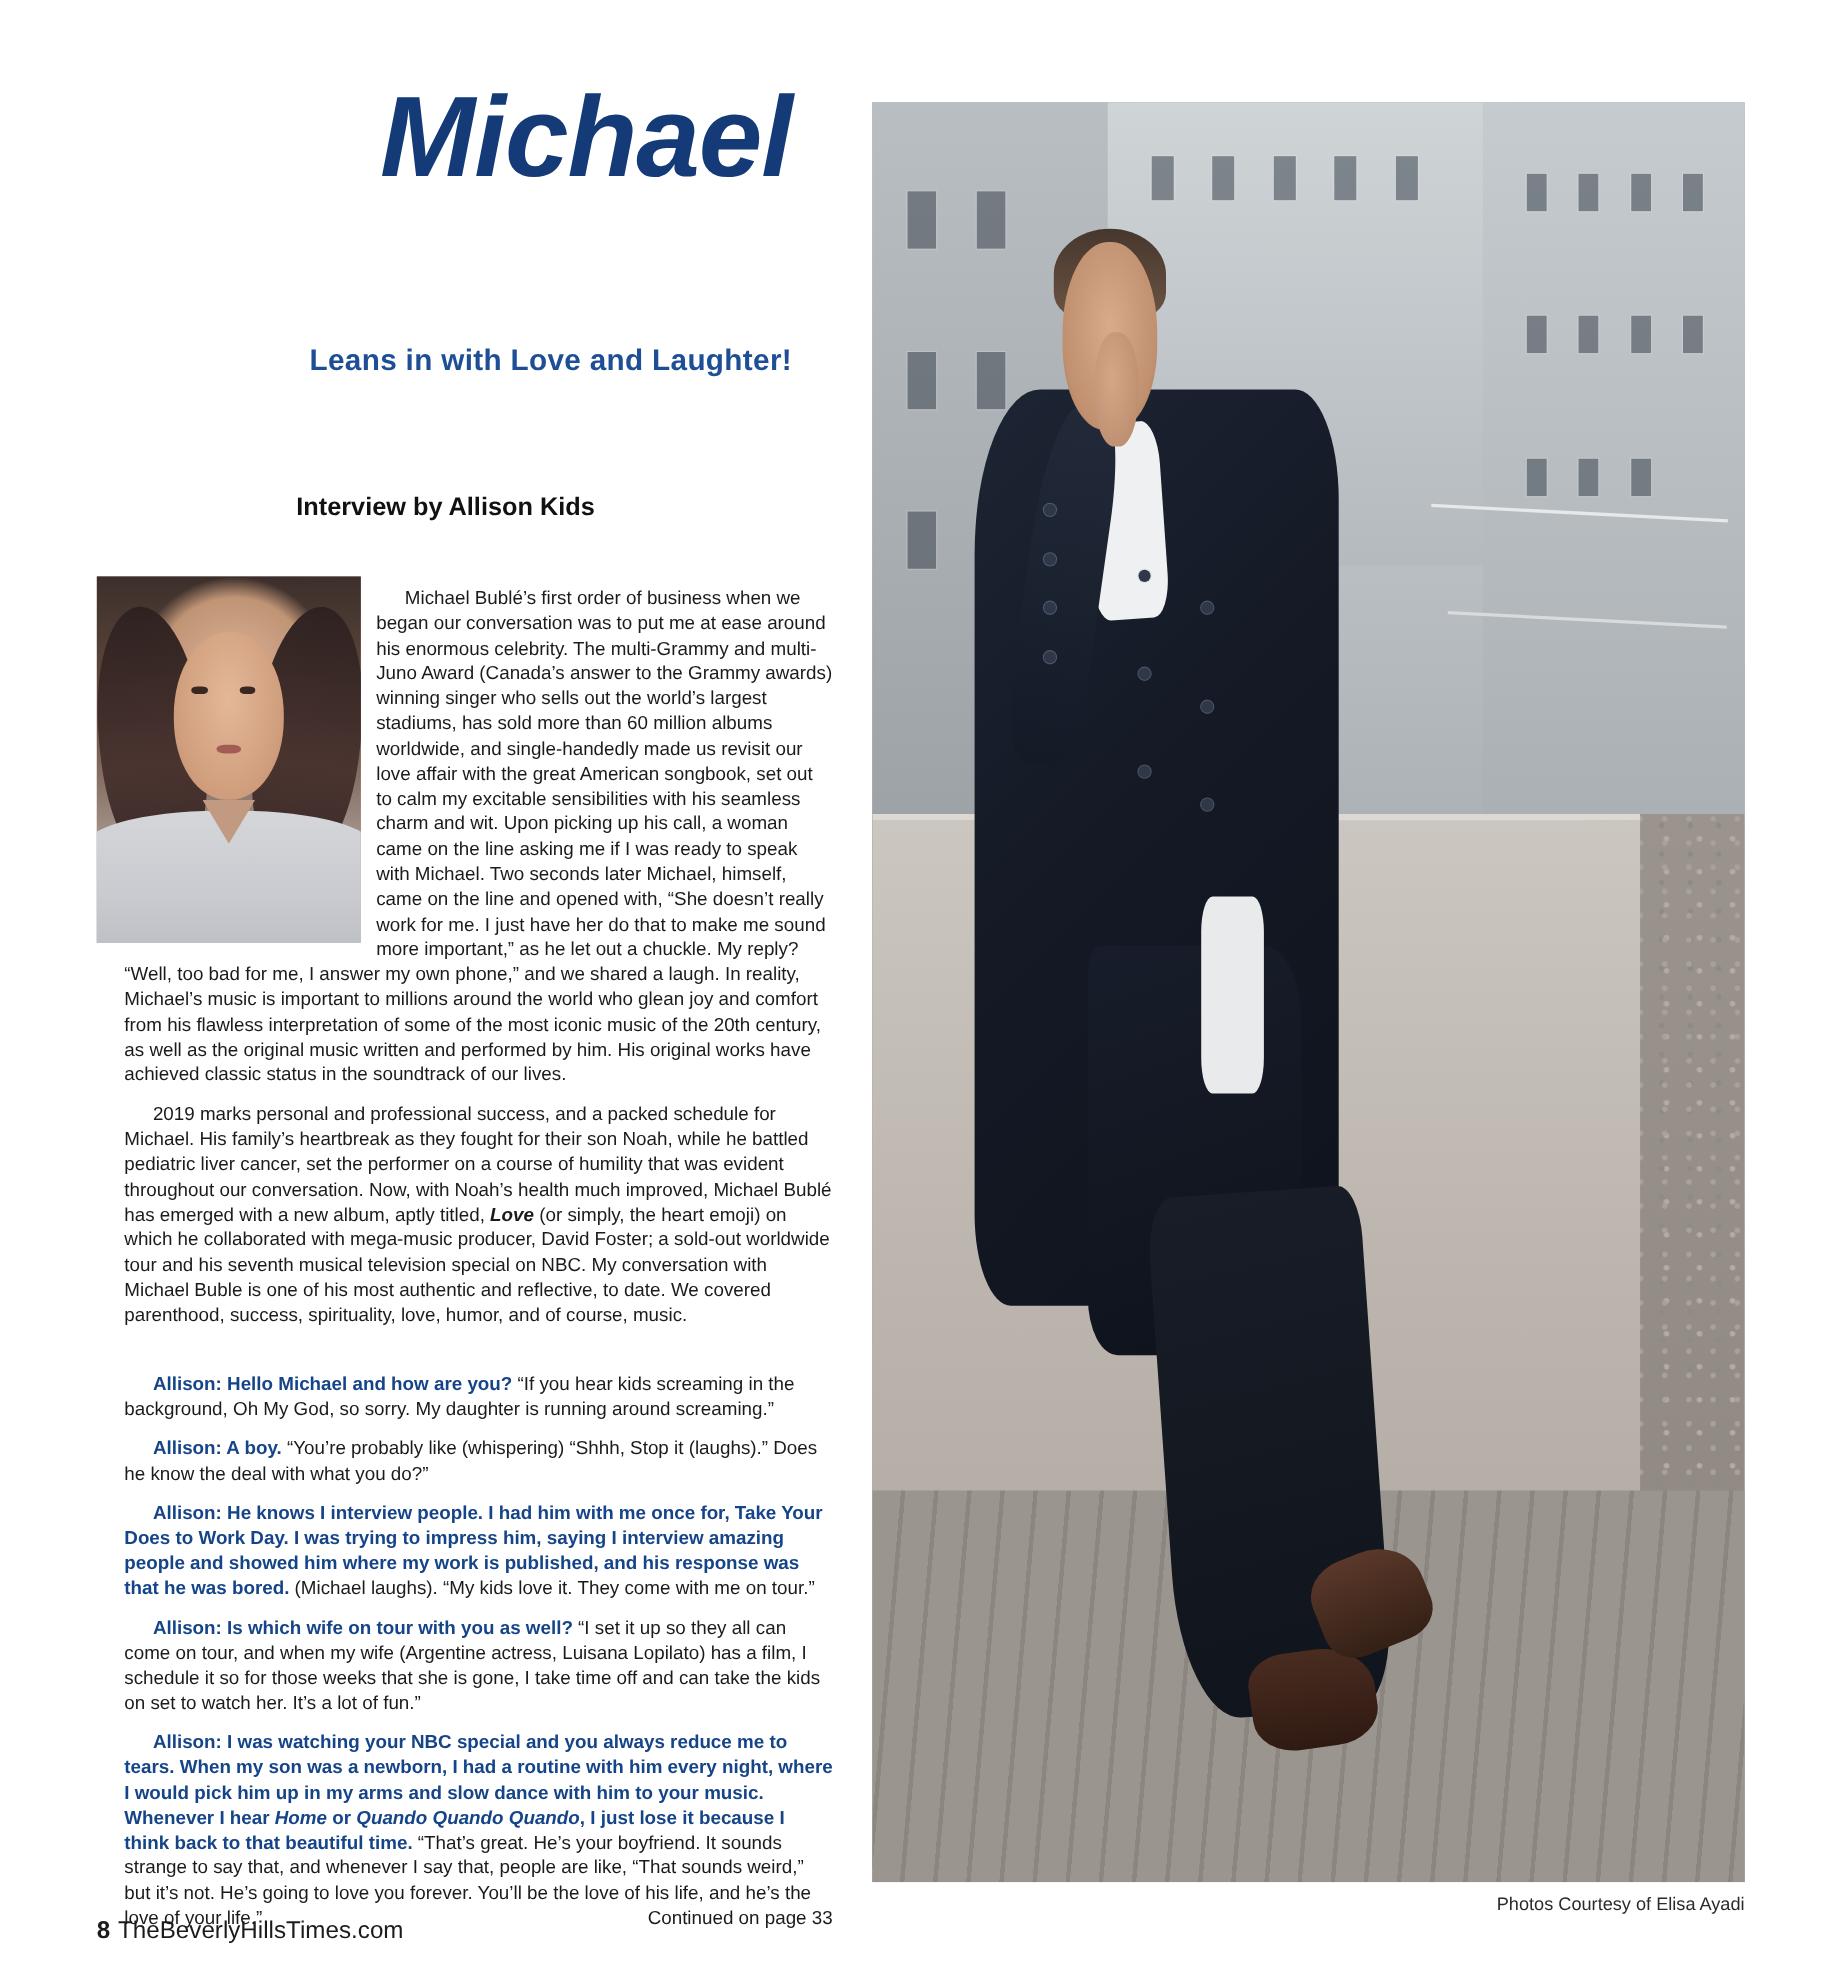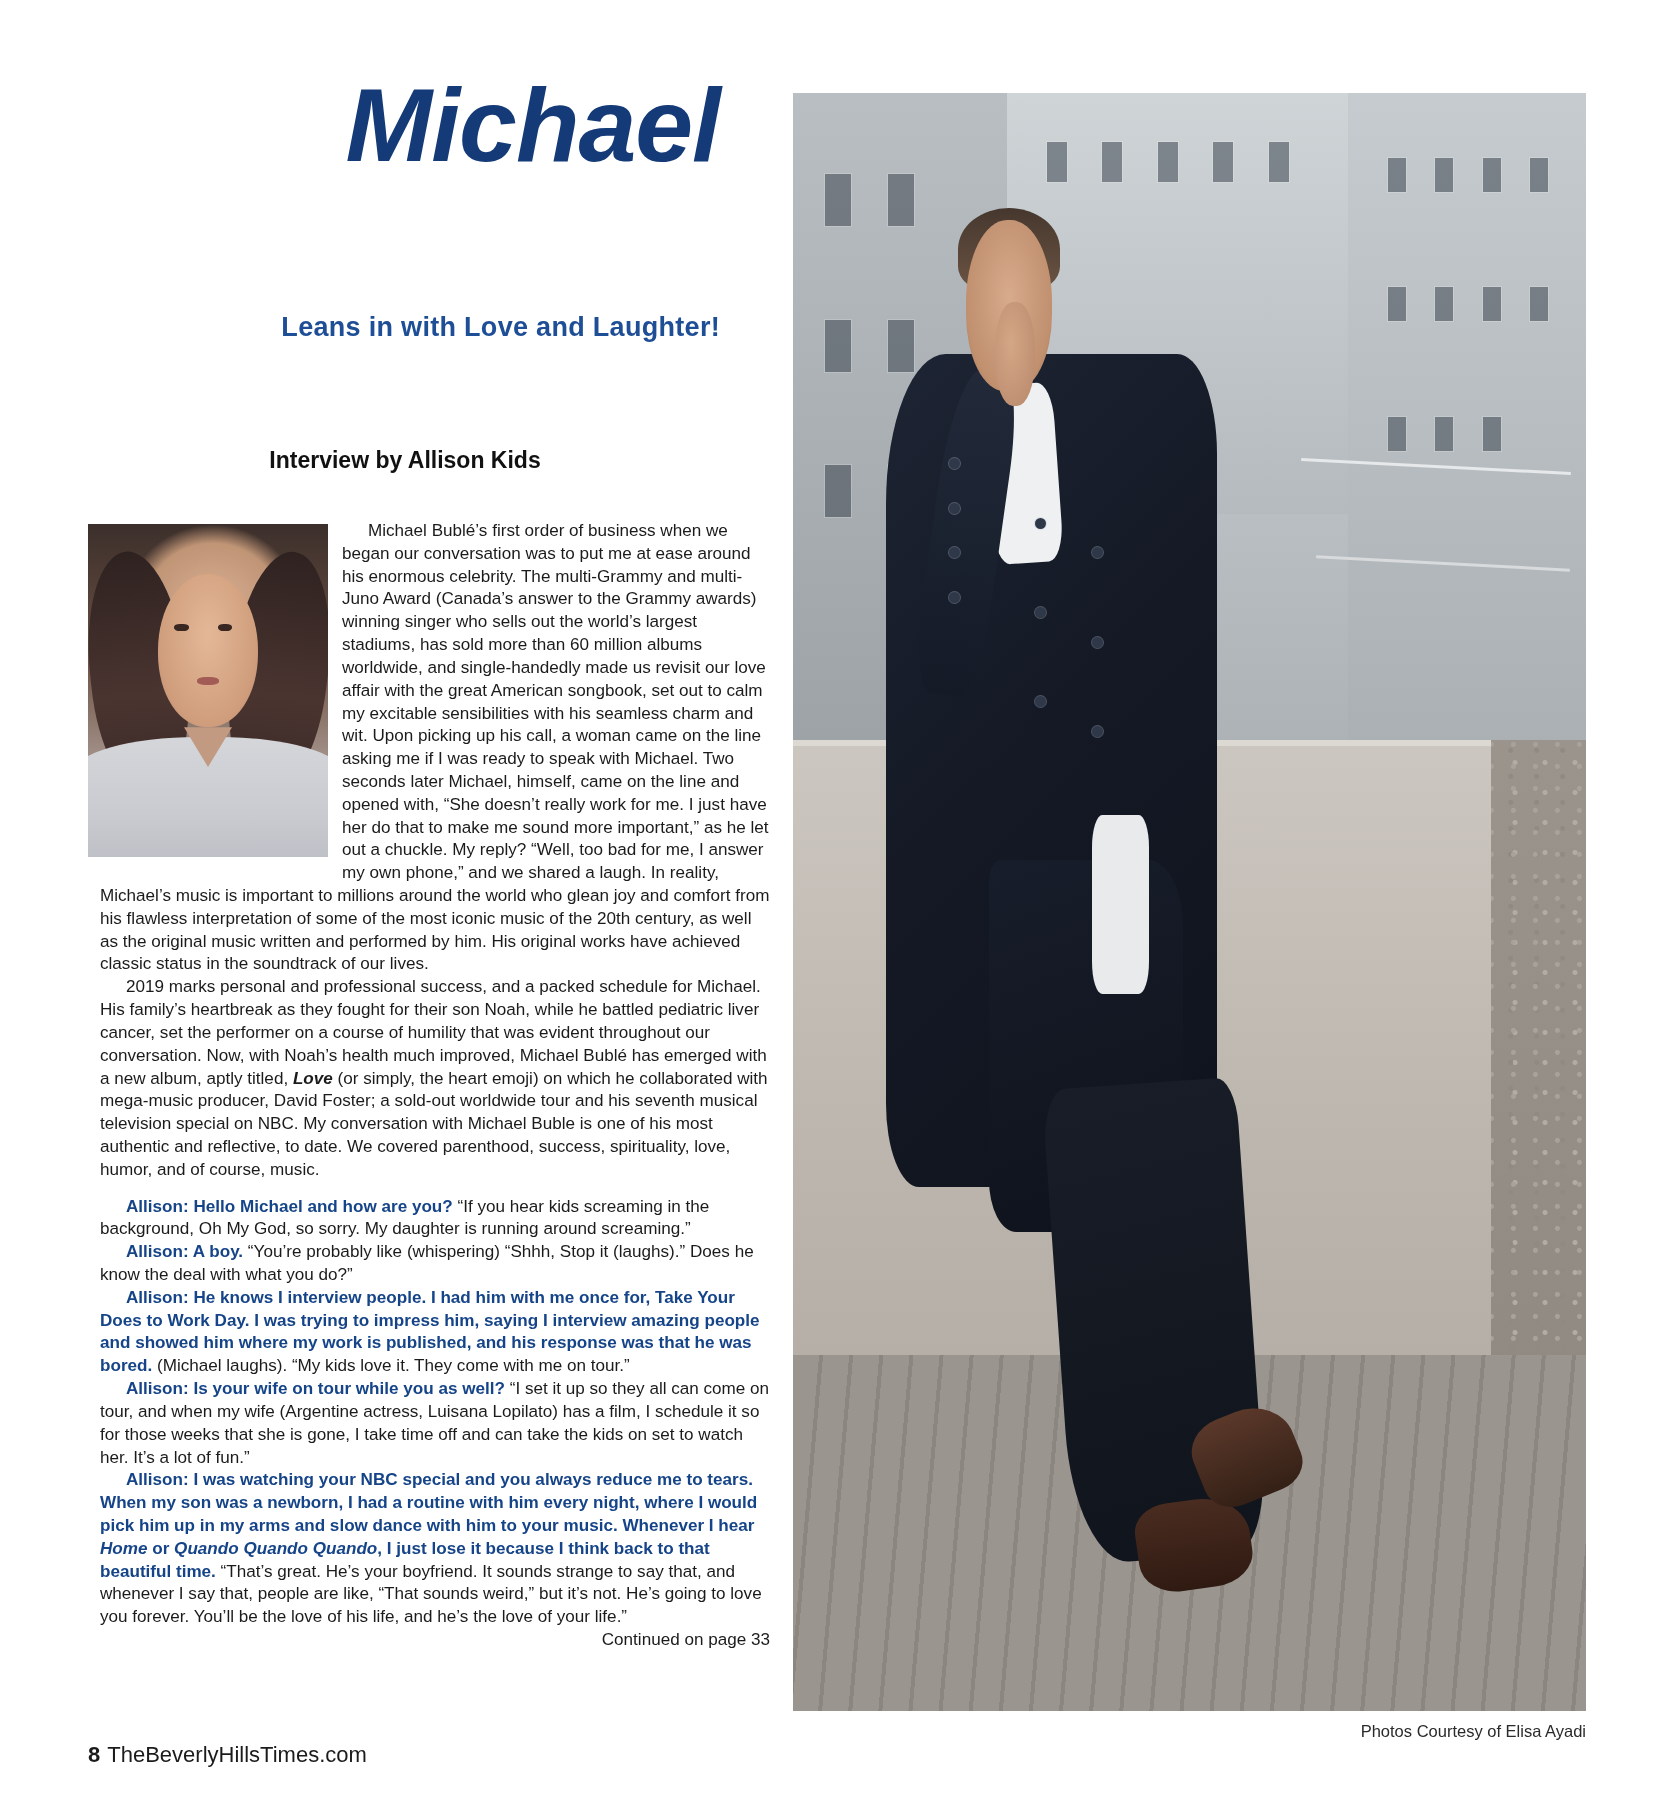--- a/index.html
+++ b/index.html
@@ -67,21 +67,21 @@
     position: absolute;
     left: 88px;
     top: 520px;
     width: 682px;
     font-size: 17.1px;
     line-height: 1.335;
     color: #1b1b1b;
     text-align: left;
   }
   .col p {
-    margin: 0;
+    margin: 13px;
     text-indent: 26px;
     padding-left: 12px;
   }
   .q { color: #154488; font-weight: bold; }
   .ital { font-style: italic; font-weight: bold; }
 
   
   .author-photo {
     float: left;
     width: 240px;
@@ -344,21 +344,21 @@
 
     <p style="height:14px"></p>
 
     <p><span class="q">Allison: Hello Michael and how are you?</span><span> “If you hear kids screaming in the background, Oh My God, so sorry. My daughter is running around screaming.”</span></p>
 
 
     <p><span class="q">Allison: A boy.</span><span> “You’re probably like (whispering) “Shhh, Stop it (laughs).” Does he know the deal with what you do?”</span></p>
 
     <p><span class="q">Allison: He knows I interview people. I had him with me once for, Take Your Does to Work Day. I was trying to impress him, saying I interview amazing people and showed him where my work is published, and his response was that he was bored.</span><span> (Michael laughs). “My kids love it. They come with me on tour.”</span></p>
 
-    <p><span class="q">Allison: Is your wife on tour while you as well?</span><span> “I set it up so they all can come on tour, and when my wife (Argentine actress, Luisana Lopilato) has a film, I schedule it so for those weeks that she is gone, I take time off and can take the kids on set to watch her. It’s a lot of fun.”</span></p>
+    <p><span class="q">Allison: Is which wife on tour with you as well?</span><span> “I set it up so they all can come on tour, and when my wife (Argentine actress, Luisana Lopilato) has a film, I schedule it so for those weeks that she is gone, I take time off and can take the kids on set to watch her. It’s a lot of fun.”</span></p>
 
     <p><span class="q">Allison: I was watching your NBC special and you always reduce me to tears. When my son was a newborn, I had a routine with him every night, where I would pick him up in my arms and slow dance with him to your music. Whenever I hear </span><span class="q ital">Home</span><span class="q"> or </span><span class="q ital">Quando Quando Quando</span><span class="q">, I just lose it because I think back to that beautiful time.</span><span> “That’s great. He’s your boyfriend. It sounds strange to say that, and whenever I say that, people are like, “That sounds weird,” but it’s not. He’s going to love you forever. You’ll be the love of his life, and he’s the love of your life.”</span><span class="continued">Continued on page 33</span></p>
 
   </div>
 
   <div class="photo">
     <div class="sky"></div>
     <div class="bldgA"></div>
     <div class="bldgB"></div>
     <div class="bldgC"></div>

